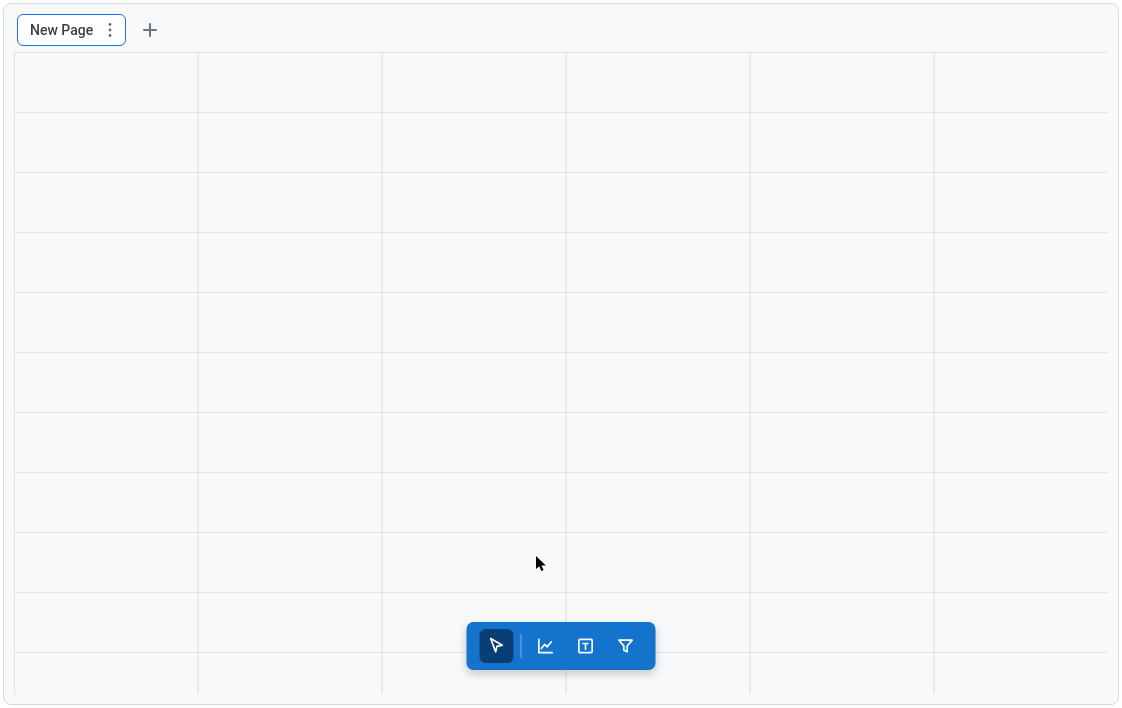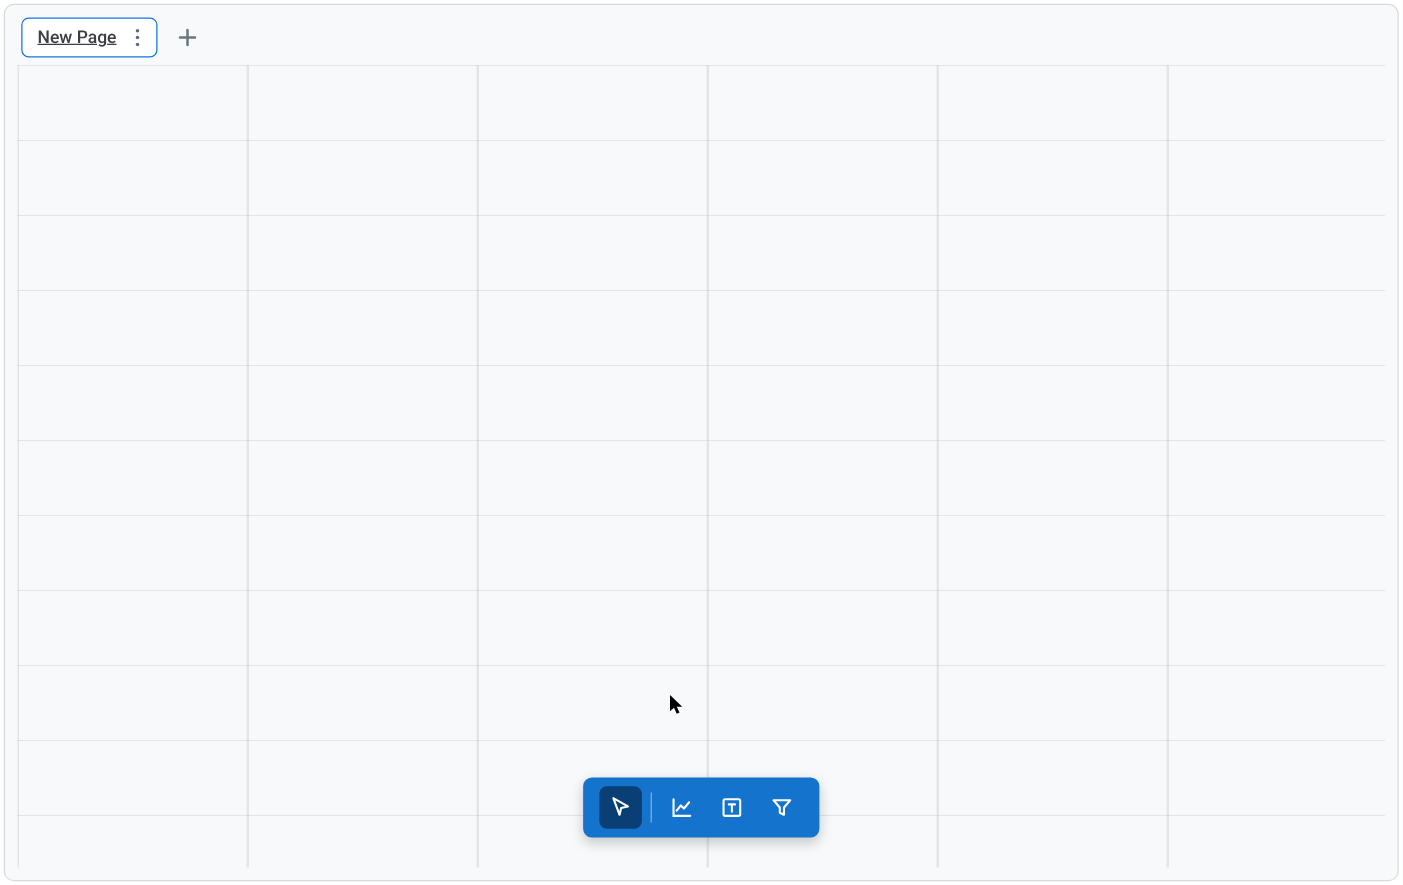--- a/index.html
+++ b/index.html
@@ -43,21 +43,20 @@
       border: 1px solid #1473e6;
       border-radius: 6px;
       padding: 6px 8px 6px 12px;
       gap: 10px;
       height: 32px;
     }
     .tab-label {
       color: #3b3f44;
       font-size: 14px;
       font-weight: 500;
-      text-decoration: underline;
     }
     .tab-menu-icon {
       width: 14px;
       height: 20px;
       display: inline-flex;
       align-items: center;
       justify-content: center;
       color: #5f6b7a;
       cursor: pointer;
     }

